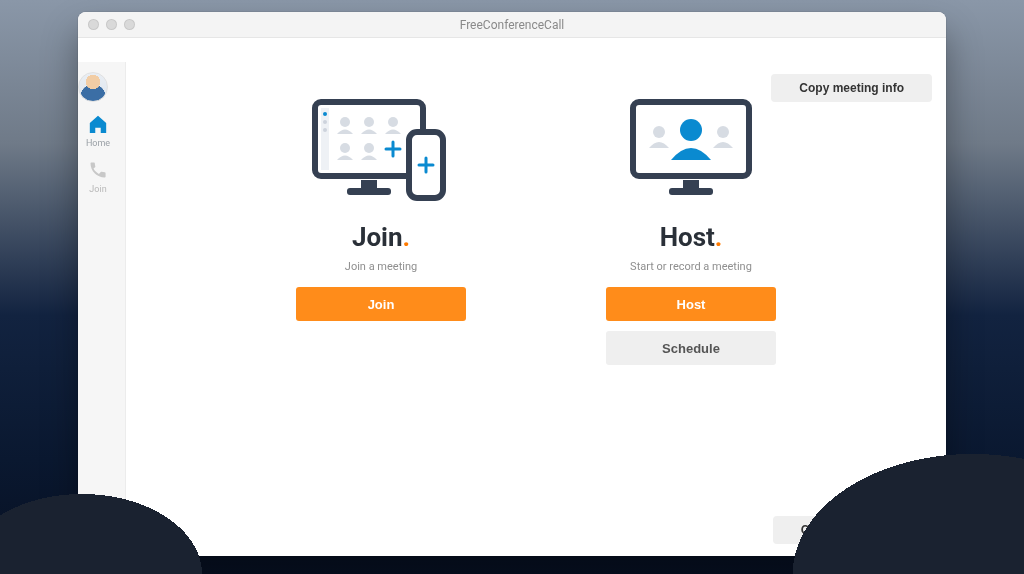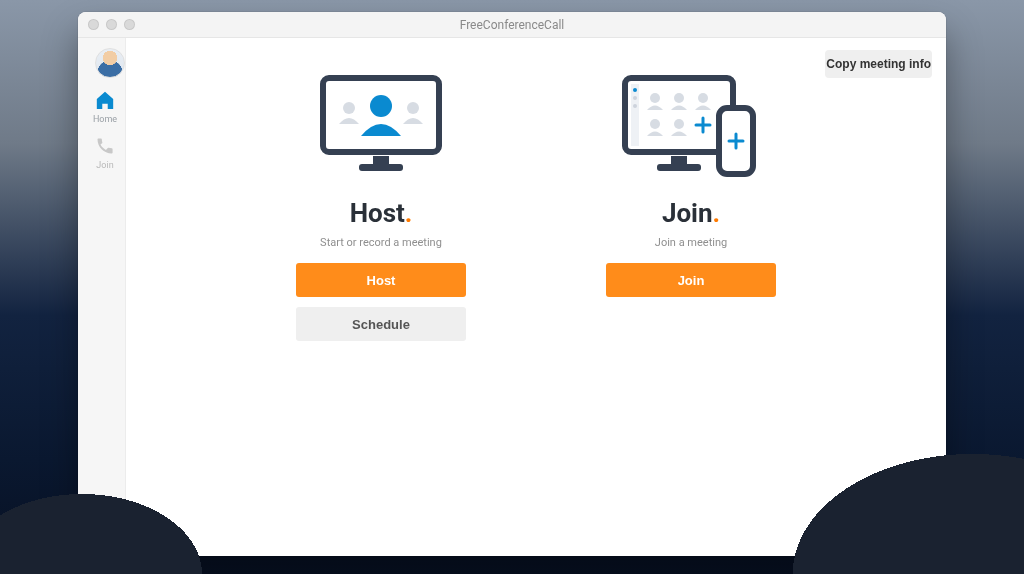--- a/index.html
+++ b/index.html
@@ -30,20 +30,21 @@
     top: 12px;
     left: 78px;
     width: 868px;
     height: 544px;
     background: #ffffff;
     border-radius: 8px;
     box-shadow: 0 20px 35px rgba(0,0,0,.35), 0 0 0 1px rgba(0,0,0,.06);
     display: flex;
     flex-direction: column;
     overflow: hidden;
+    gap: 24px;
   }
   .titlebar{
     height:26px;
     background:#f4f4f4;
     border-bottom:1px solid #e6e6e6;
     display:flex;
     align-items:center;
     position:relative;
     flex-shrink:0;
   }
@@ -69,21 +70,21 @@
     flex:1;
     display:flex;
     min-height:0;
   }
   .sidebar{
     width:48px;
     background:#f6f6f6;
     border-right:1px solid #ececec;
     display:flex;
     flex-direction:column;
-    align-items:flex-end;
+    align-items:flex-start;
     padding-top:10px;
     gap:12px;
   }
   .avatar{
     width:30px;height:30px;border-radius:50%;
     background: radial-gradient(circle at 50% 32%, #f2cda5 0 30%, transparent 31%),
                 radial-gradient(circle at 50% 85%, #3b6ea5 0 45%, transparent 46%),
                 linear-gradient(180deg,#e9eef4,#dfe6ee);
     border:1px solid #e0e0e0;
   }
@@ -115,21 +116,21 @@
     top:12px; right:14px;
   }
   .bottom-actions{
     position:absolute;
     bottom:12px; right:14px;
   }
   .pill-btn{
     background:#efefef;
     border:none;
     border-radius:4px;
-    padding:7px 1px;
+    padding:7px 28px;
     font-size:12px;
     font-weight:600;
     color:#333;
     cursor:pointer;
   }
 
   .welcome{
     text-align:center;
     margin-top:72px;
     font-size:30px;
@@ -237,46 +238,20 @@
 
       <div class="top-actions">
         <button class="pill-btn">Copy meeting info</button>
       </div>
       <div class="bottom-actions">
         <button class="pill-btn">Check connection</button>
       </div>
 
 
       <div class="cards">
-
-        <div class="card">
-          <div class="illus">
-            <svg width="160" height="120" viewBox="0 0 160 120">
-              <rect x="22" y="10" width="116" height="74" rx="6" fill="#fff" stroke="#354052" stroke-width="6"></rect>
-              <rect x="72" y="88" width="16" height="8" fill="#354052"></rect>
-              <rect x="58" y="96" width="44" height="7" rx="3" fill="#354052"></rect>
-
-              <g fill="#0a8ad0">
-                <circle cx="80" cy="38" r="11"></circle>
-                <path d="M60 68q20-24 40 0z"></path>
-              </g>
-
-              <g fill="#d7dce3">
-                <circle cx="48" cy="40" r="6"></circle>
-                  <path d="M38 56q10-12 20 0z"></path>
-                <circle cx="112" cy="40" r="6"></circle>
-                  <path d="M102 56q10-12 20 0z"></path>
-              </g>
-            </svg>
-          </div>
-          <h2><span>Host</span><span class="dot">.</span></h2>
-          <div class="sub">Start or record a meeting</div>
-          <button class="btn primary">Host</button>
-          <button class="btn secondary">Schedule</button>
-        </div>
 
         <div class="card">
           <div class="illus">
             <svg width="160" height="120" viewBox="0 0 160 120">
 
               <rect x="14" y="10" width="108" height="74" rx="6" fill="#fff" stroke="#354052" stroke-width="6"></rect>
               <rect x="60" y="88" width="16" height="8" fill="#354052"></rect>
               <rect x="46" y="96" width="44" height="7" rx="3" fill="#354052"></rect>
 
               <rect x="20" y="16" width="8" height="62" fill="#eef1f5"></rect>
@@ -307,16 +282,42 @@
                 <line x1="125" y1="66" x2="125" y2="80"></line>
                   <line x1="118" y1="73" x2="132" y2="73"></line>
               </g>
             </svg>
           </div>
           <h2><span>Join</span><span class="dot">.</span></h2>
           <div class="sub">Join a meeting</div>
           <button class="btn primary">Join</button>
         </div>
 
+        <div class="card">
+          <div class="illus">
+            <svg width="160" height="120" viewBox="0 0 160 120">
+              <rect x="22" y="10" width="116" height="74" rx="6" fill="#fff" stroke="#354052" stroke-width="6"></rect>
+              <rect x="72" y="88" width="16" height="8" fill="#354052"></rect>
+              <rect x="58" y="96" width="44" height="7" rx="3" fill="#354052"></rect>
+
+              <g fill="#0a8ad0">
+                <circle cx="80" cy="38" r="11"></circle>
+                <path d="M60 68q20-24 40 0z"></path>
+              </g>
+
+              <g fill="#d7dce3">
+                <circle cx="48" cy="40" r="6"></circle>
+                  <path d="M38 56q10-12 20 0z"></path>
+                <circle cx="112" cy="40" r="6"></circle>
+                  <path d="M102 56q10-12 20 0z"></path>
+              </g>
+            </svg>
+          </div>
+          <h2><span>Host</span><span class="dot">.</span></h2>
+          <div class="sub">Start or record a meeting</div>
+          <button class="btn primary">Host</button>
+          <button class="btn secondary">Schedule</button>
+        </div>
+
       </div>
     </div>
   </div>
 </div>
 
 </body></html>

